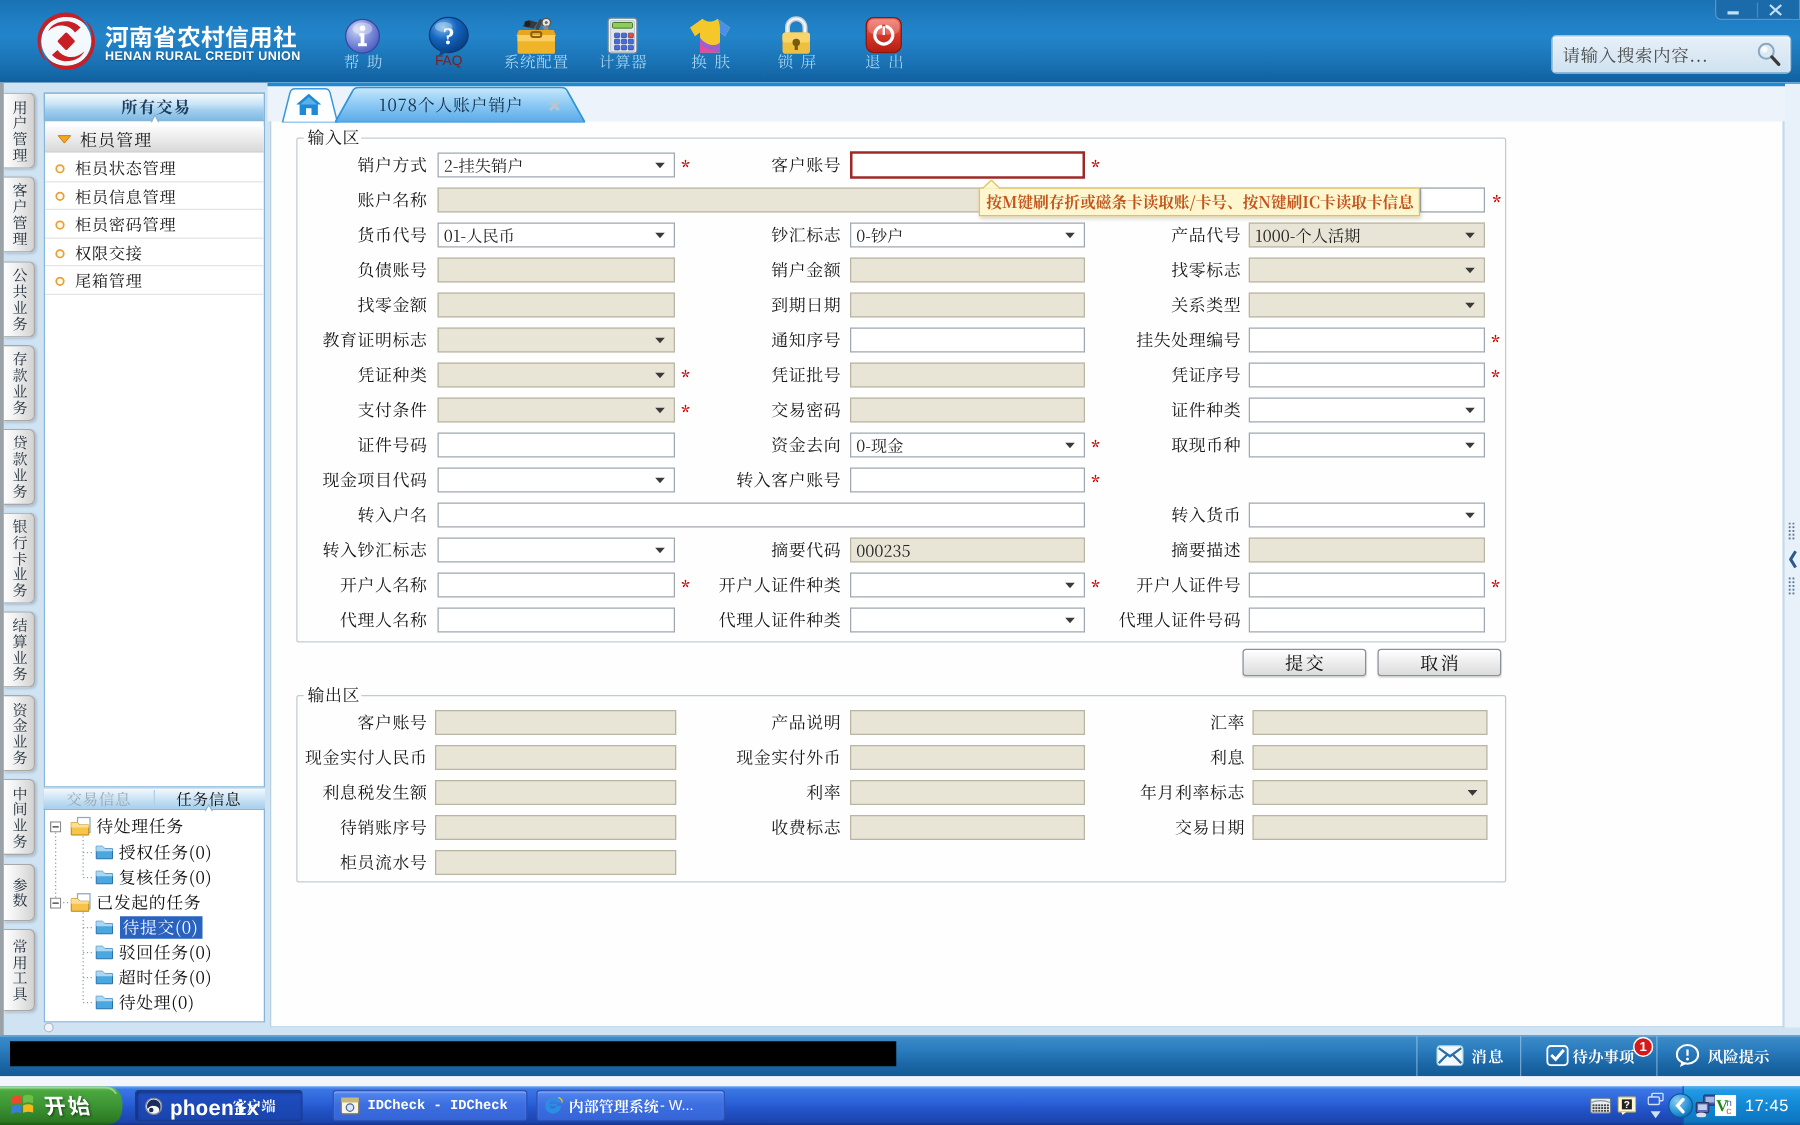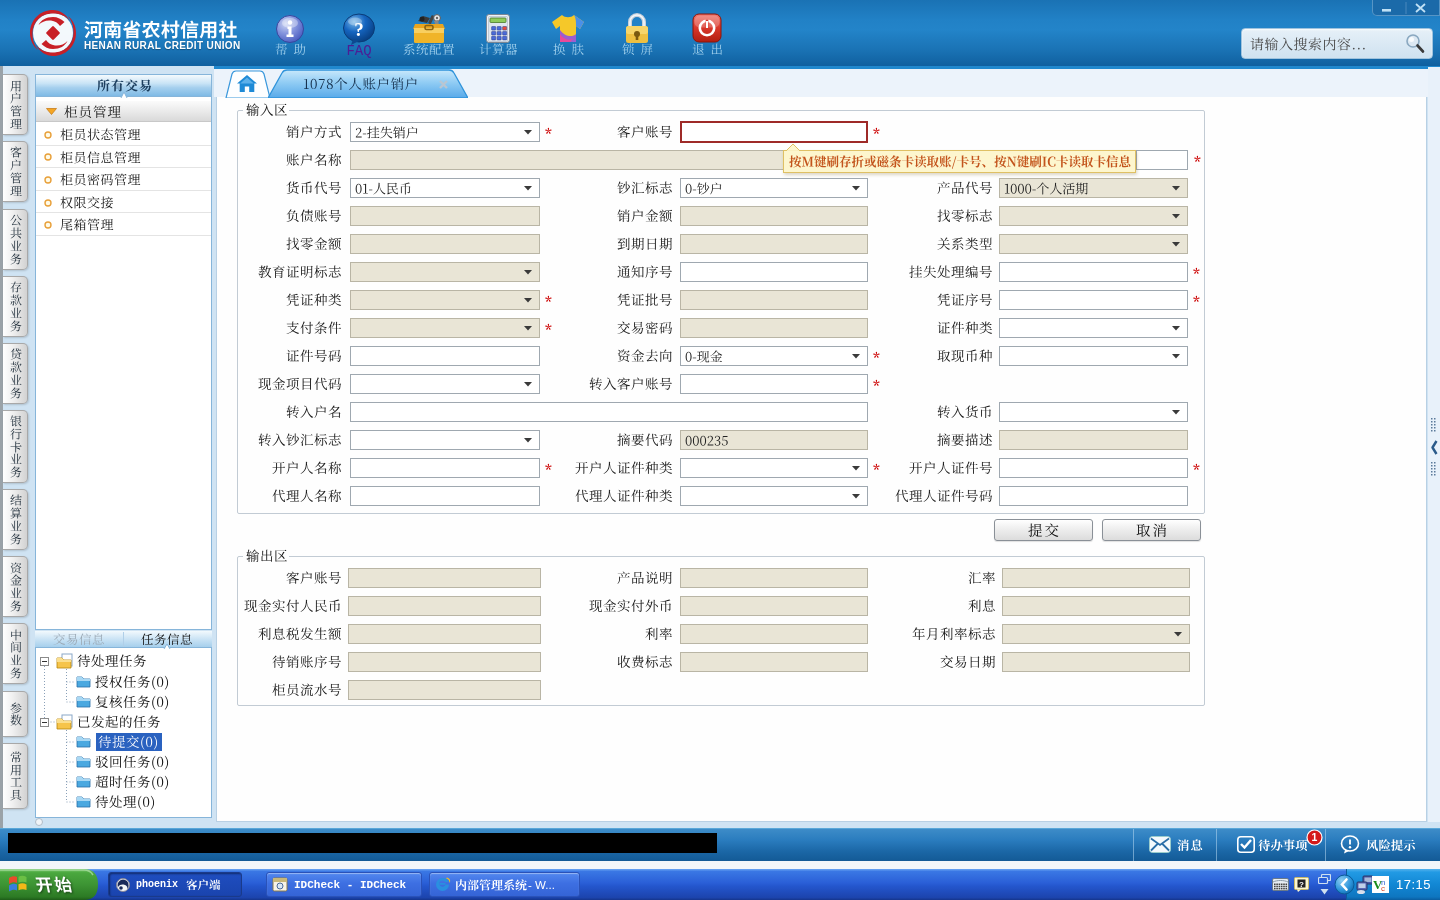--- a/index.html
+++ b/index.html
@@ -331,21 +331,21 @@
 <circle cx="15" cy="15" r="7.2" fill="none" stroke="#fff" stroke-width="2.6"></circle>
 <rect x="13.7" y="6.5" width="2.6" height="8" fill="#d8372a"></rect>
 <rect x="14" y="8" width="2" height="7" fill="#fff"></rect>
 </svg>
 <svg style="position:absolute;left:274.5px;top:43.2px;overflow:visible" width="31.0" height="12.5" viewBox="0 0 2480 1000" fill="#a6d4ef">
       <g transform="translate(0,880) scale(1,-1)">
         <use href="#gR8" x="0"></use>
         <use href="#gR9" x="1480"></use>
       </g>
     </svg>
-<div style="position:absolute;left:344px;top:43px;width:30px;text-align:center;font-size:14px;color:#4c1d95;font-family:Liberation Mono, monospace">FAQ</div>
+<div style="position:absolute;left:344px;top:43px;width:30px;text-align:center;font-size:11px;color:#7f1d1d;font-family:Liberation Sans, sans-serif">FAQ</div>
 <svg style="position:absolute;left:403.2px;top:43.2px;overflow:visible" width="51.5" height="12.5" viewBox="0 0 4120 1000" fill="#a6d4ef">
       <g transform="translate(0,880) scale(1,-1)">
         <use href="#gR10" x="0"></use>
         <use href="#gR11" x="1040"></use>
         <use href="#gR12" x="2080"></use>
         <use href="#gR13" x="3120"></use>
       </g>
     </svg>
 <svg style="position:absolute;left:478.8px;top:43.2px;overflow:visible" width="38.5" height="12.5" viewBox="0 0 3080 1000" fill="#a6d4ef">
       <g transform="translate(0,880) scale(1,-1)">
@@ -1739,21 +1739,21 @@
         <use href="#gB206" x="0"></use>
         <use href="#gB207" x="1118"></use>
       </g>
     </svg>
 <div style="position:absolute;left:108px;top:872px;width:134px;height:25px;background:linear-gradient(180deg,#1f4ec0,#1a44ae);border:1px solid #1a3a8a;border-radius:3px;box-shadow:inset 1px 1px 2px rgba(0,0,0,.45)"></div>
 <svg style="position:absolute;left:116px;top:878px" width="14" height="14" viewBox="0 0 14 14">
       <circle cx="7" cy="7" r="6.5" fill="#f4f6f8" stroke="#889"></circle>
       <path d="M7 1.5 A5.5 5.5 0 0 0 2 9 C4 6.5 6 6 9 7 C11 7.8 12 9.5 11 11.5 A5.5 5.5 0 0 0 12.5 7 A5.5 5.5 0 0 0 7 1.5Z" fill="#1a2a5a"></path>
       <circle cx="5" cy="10" r="1.8" fill="#1a2a5a"></circle>
     </svg>
-<div style="position:absolute;left:136px;top:878.5px;font-size:10px;font-weight:bold;color:#fff;font-family:'Liberation Mono',monospace">phoenix</div>
+<div style="position:absolute;left:136px;top:878.5px;font-size:17px;font-weight:bold;color:#fff;font-family:'Liberation Mono',monospace">phoenix</div>
 <svg style="position:absolute;left:186.0px;top:879.2px;overflow:visible" width="34.5" height="11.5" viewBox="0 0 3000 1000" fill="#fff">
       <g transform="translate(0,880) scale(1,-1)">
         <use href="#gSB208" x="0"></use>
         <use href="#gSB209" x="1000"></use>
         <use href="#gSB210" x="2000"></use>
       </g>
     </svg>
 <div style="position:absolute;left:266px;top:872px;width:156px;height:25px;background:linear-gradient(180deg,#5388ef,#3d6fe2 45%,#3564d6);border:1px solid #2a52b8;border-radius:3px;box-shadow:inset 0 1px 1px rgba(255,255,255,.4)"></div>
 <svg style="position:absolute;left:272px;top:877px" width="16" height="15" viewBox="0 0 16 15">
 <rect x="1" y="1" width="14" height="13" rx="1.5" fill="#f8f4e8" stroke="#8a7a4a"></rect>
@@ -1833,13 +1833,13 @@
         <rect x="2.5" y="8.5" width="7" height="4.5" fill="#c0d0e8"></rect>
 <ellipse cx="5" cy="17" rx="4" ry="2" fill="#d8e0ec"></ellipse>
       </g>
     </svg>
 <svg style="position:absolute;left:1372px;top:876px" width="17" height="17" viewBox="0 0 17 17">
 <rect width="17" height="17" fill="#fff"></rect>
 <text x="1" y="13" font-size="13" font-weight="bold" fill="#1a8a1a" font-family="Liberation Serif,serif">V</text>
 <text x="9" y="8.5" font-size="8" fill="#3a6ad8" font-family="Liberation Sans,sans-serif">n</text>
 <text x="9" y="15" font-size="8" fill="#d84a2a" font-family="Liberation Sans,sans-serif">c</text>
     </svg>
-<div style="position:absolute;left:1396px;top:877px;font-size:13px;color:#fff;font-family:'Liberation Sans',sans-serif;letter-spacing:0.5px">17:15</div>
+<div style="position:absolute;left:1396px;top:877px;font-size:13px;color:#fff;font-family:'Liberation Sans',sans-serif;letter-spacing:0.5px">17:45</div>
 </div>
 </body></html>

